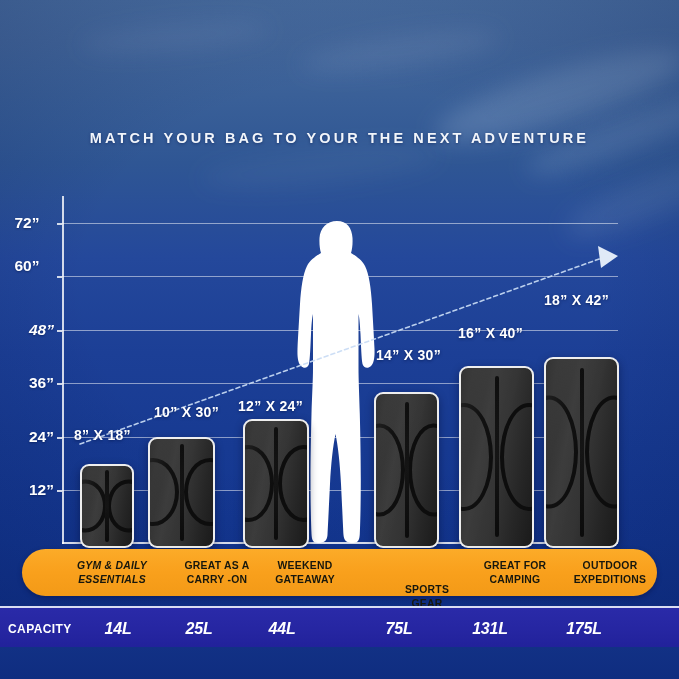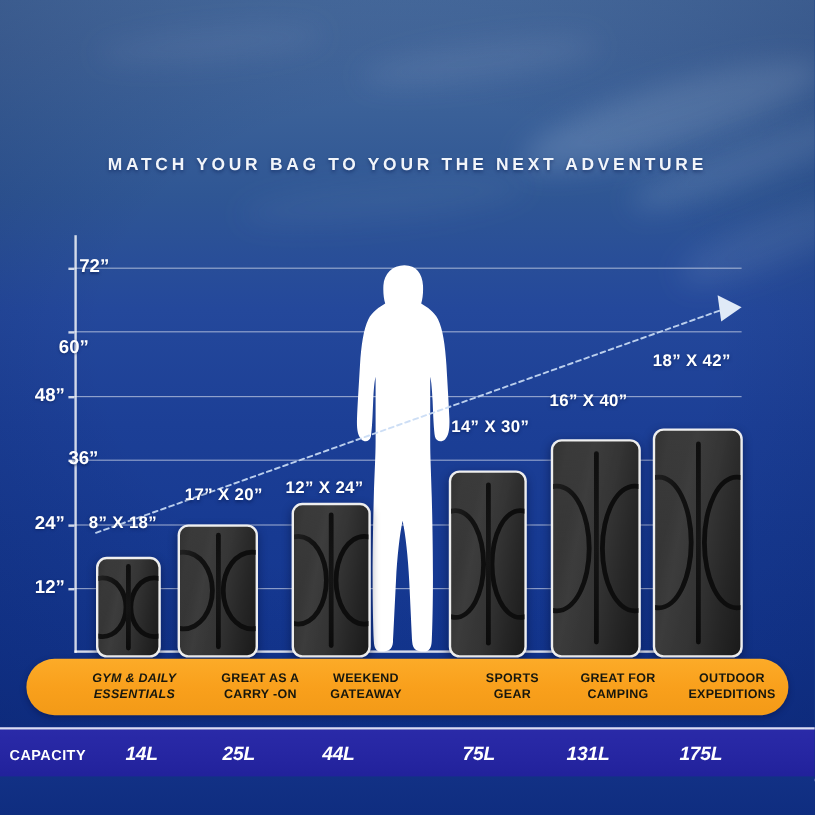--- a/index.html
+++ b/index.html
@@ -148,24 +148,24 @@
         <div class="tick" style="top: 133.846px;"></div>
         <div class="grid" style="top: 80.3077px;"></div>
         <div class="tick" style="top: 80.3077px;"></div>
         <div class="grid" style="top: 26.7692px;"></div>
         <div class="tick" style="top: 26.7692px;"></div>
       </div>
   </div>
   <div id="ylabels">
       <div class="ylab-item" style="position: absolute; left: 0px; top: 490.462px; width: 54px; text-align: right;">12”</div>
       <div class="ylab-item" style="position: absolute; left: 0px; top: 436.923px; width: 54px; text-align: right;">24”</div>
-      <div class="ylab-item" style="position: absolute; left: 0px; top: 383.385px; width: 54px; text-align: right; margin-left: 28px;">36”</div>
-      <div class="ylab-item" style="position: absolute; left: 0px; top: 329.846px; width: 54px; text-align: right;">48”</div>
-      <div class="ylab-item" style="position: absolute; left: 0px; top: 290px; width: 54px; text-align: right; padding-left: 20px;">60”</div>
-      <div class="ylab-item" style="position: absolute; left: 0px; top: 222.769px; width: 54px; text-align: right; padding-left: 37px;">72”</div>
+      <div class="ylab-item" style="position: absolute; left: 0px; top: 383.385px; width: 54px; text-align: right;">36”</div>
+      <div class="ylab-item" style="position: absolute; left: 0px; top: 329.846px; width: 54px; text-align: right; font-style: italic;">48”</div>
+      <div class="ylab-item" style="position: absolute; left: 0px; top: 266px; width: 54px; text-align: center;">60”</div>
+      <div class="ylab-item" style="position: absolute; left: 0px; top: 222.769px; width: 54px; text-align: center;">72”</div>
     </div>
 
   <svg class="silo" viewBox="0 0 108 330">
     <path fill="#ffffff" d="
       M54 3 C44 3 37 10 36.5 20 C36.2 26 36.8 31 38 35
       C33 38 27 42 24 48 C20 56 18 70 17 86
       C16 103 15 119 14.5 131 C14.2 139 15 145 18 148
       C21 151 25 150 26 146 C27 141 27.5 128 28 116
       C28.4 107 29 100 30 96
       L30 150
@@ -197,21 +197,21 @@
         <div class="spine"></div>
         <div class="gloss"></div>
       </div>
       <div class="bag-label" style="left: 74px; top: 427px;">8” X 18”</div>
       <div class="bag" style="left: 148px; width: 63px; height: 107.077px; top: 436.923px; bottom: auto;">
         <div class="arcL"></div>
         <div class="arcR"></div>
         <div class="spine"></div>
         <div class="gloss"></div>
       </div>
-      <div class="bag-label" style="left: 154px; top: 404px;">17” X 20”</div>
+      <div class="bag-label" style="left: 154px; top: 404px;">10” X 30”</div>
       <div class="bag" style="left: 243px; width: 62px; height: 124.923px; top: 419.077px; bottom: auto;">
         <div class="arcL"></div>
         <div class="arcR"></div>
         <div class="spine"></div>
         <div class="gloss"></div>
       </div>
       <div class="bag-label" style="left: 238px; top: 398px;">12” X 24”</div>
       <div class="bag" style="left: 374px; width: 61px; height: 151.692px; top: 392.308px; bottom: auto;">
         <div class="arcL"></div>
         <div class="arcR"></div>
@@ -242,21 +242,21 @@
           <span>ESSENTIALS</span>
         </div>
         <div class="pill-cell" style="left: 140px; width: 110px;">
           <span>GREAT AS A</span>
           <span>CARRY -ON</span>
         </div>
         <div class="pill-cell" style="left: 218px; width: 130px;">
           <span>WEEKEND</span>
           <span>GATEAWAY</span>
         </div>
-        <div class="pill-cell" style="left: 355px; width: 100px;">
+        <div class="pill-cell" style="left: 355px; width: 100px; margin-top: 24px;">
           <span>SPORTS</span>
           <span>GEAR</span>
         </div>
         <div class="pill-cell" style="left: 438px; width: 110px;">
           <span>GREAT FOR</span>
           <span>CAMPING</span>
         </div>
         <div class="pill-cell" style="left: 528px; width: 120px;">
           <span>OUTDOOR</span>
           <span>EXPEDITIONS</span>

